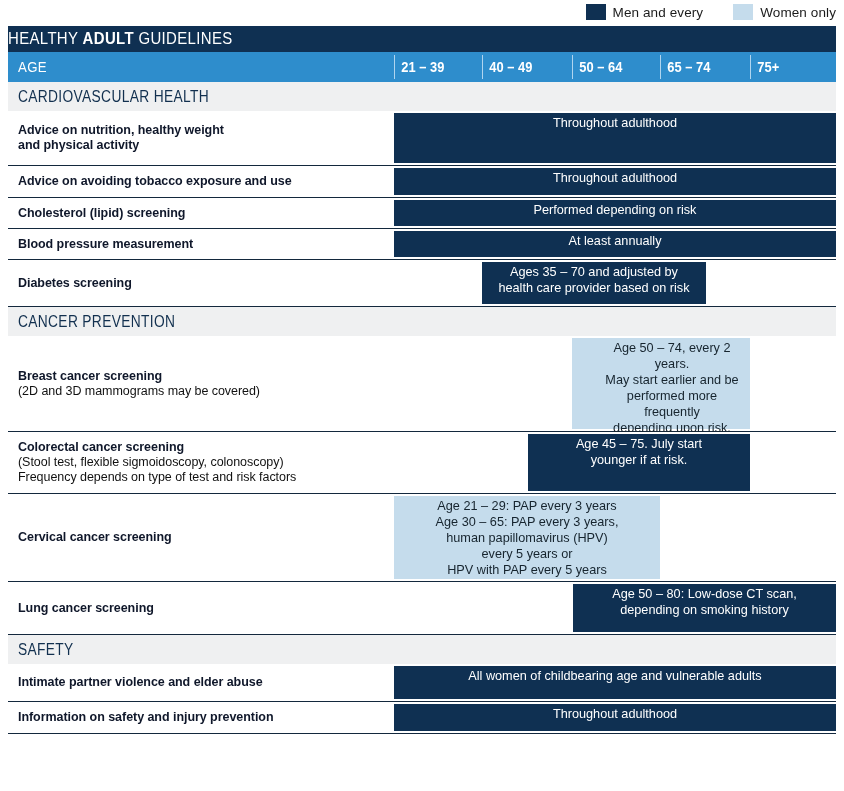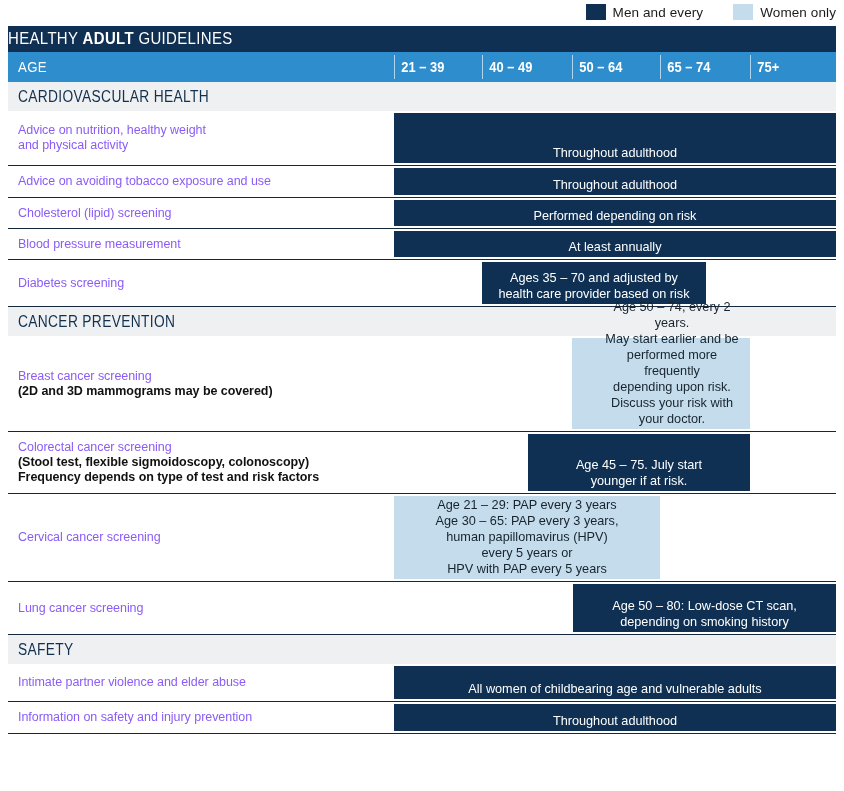--- a/index.html
+++ b/index.html
@@ -136,37 +136,37 @@
     left: 10px;
     top: 0;
     bottom: 0;
     width: 380px;
     display: flex;
     flex-direction: column;
     justify-content: center;
   }
   .row-label .main {
     font-size: 12.5px;
-    font-weight: 400;
-    color: #8b5cf6;
+    font-weight: 700;
+    color: #0f172a;
     line-height: 15px;
     letter-spacing: -0.05px;
   }
   .row-label .sub {
     font-size: 12.5px;
-    font-weight: 700;
+    font-weight: 400;
     color: #111111;
     line-height: 15px;
     letter-spacing: -0.05px;
   }
 
   .bar {
     position: absolute;
     display: flex;
-    align-items: flex-end;
+    align-items: flex-start;
     justify-content: center;
     text-align: center;
     box-sizing: border-box;
     padding: 2px 6px;
   }
   .bar.dark { background: #0f3052; color: #ffffff; }
   .bar.light { background: #c5dcec; color: #16242e; }
   .bar .txt {
     font-size: 12.7px;
     line-height: 16px;

